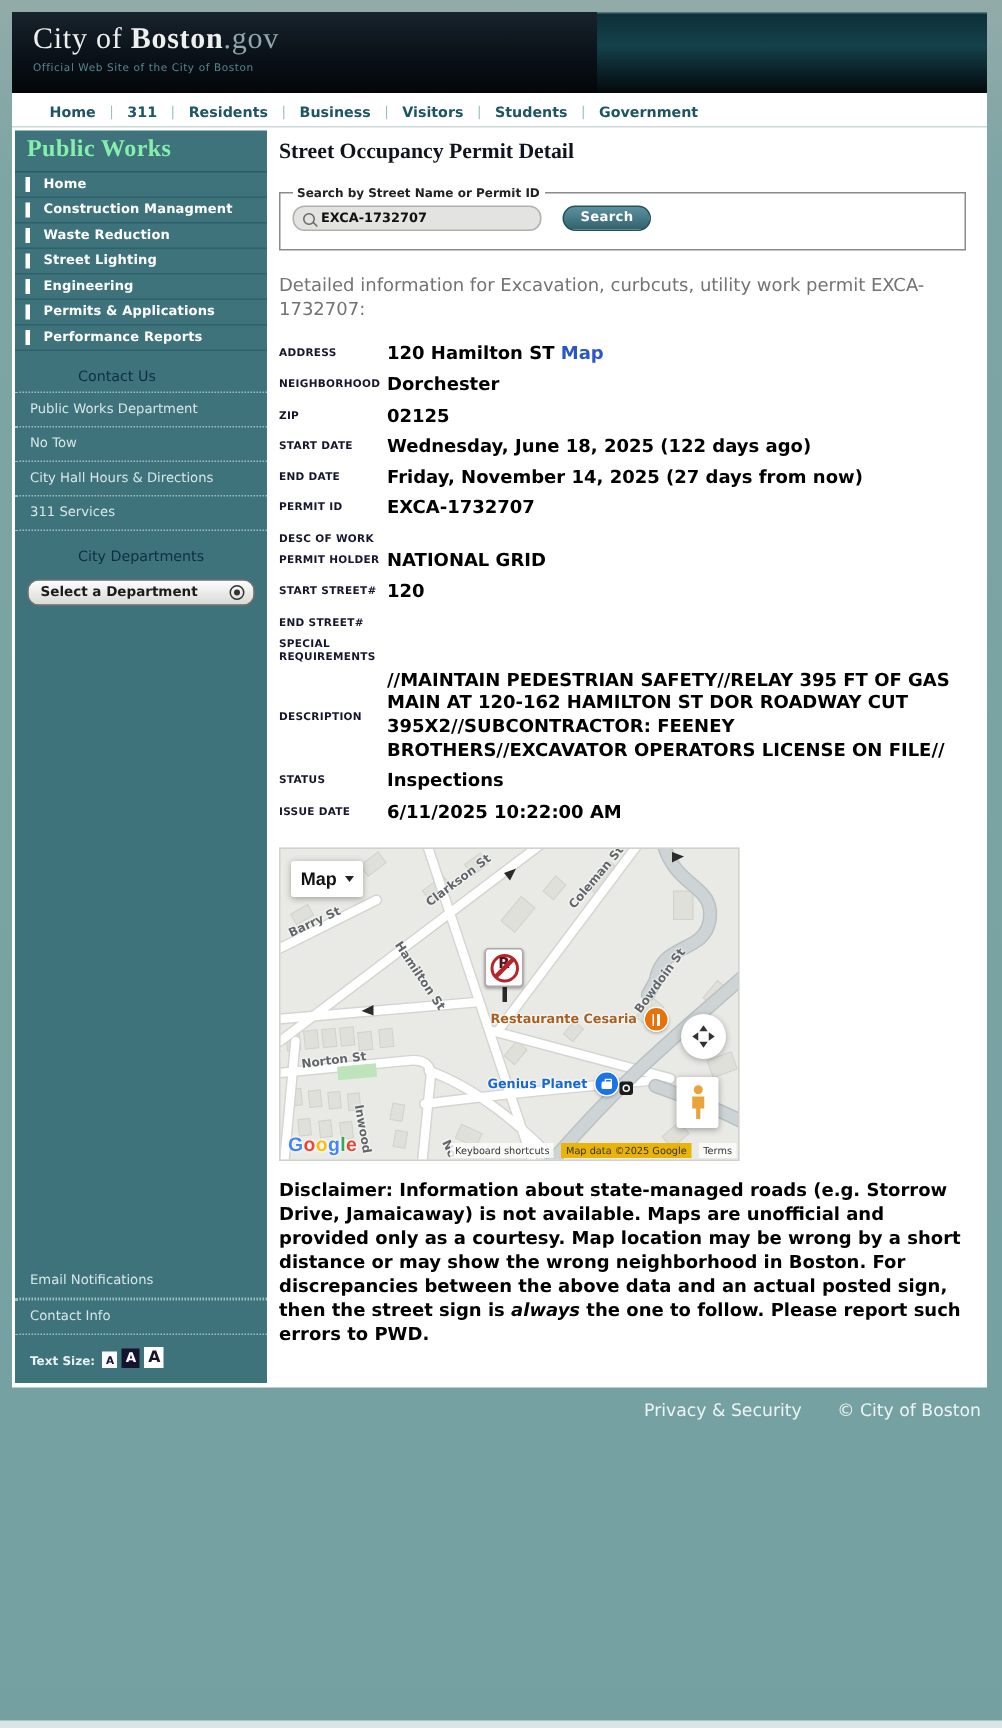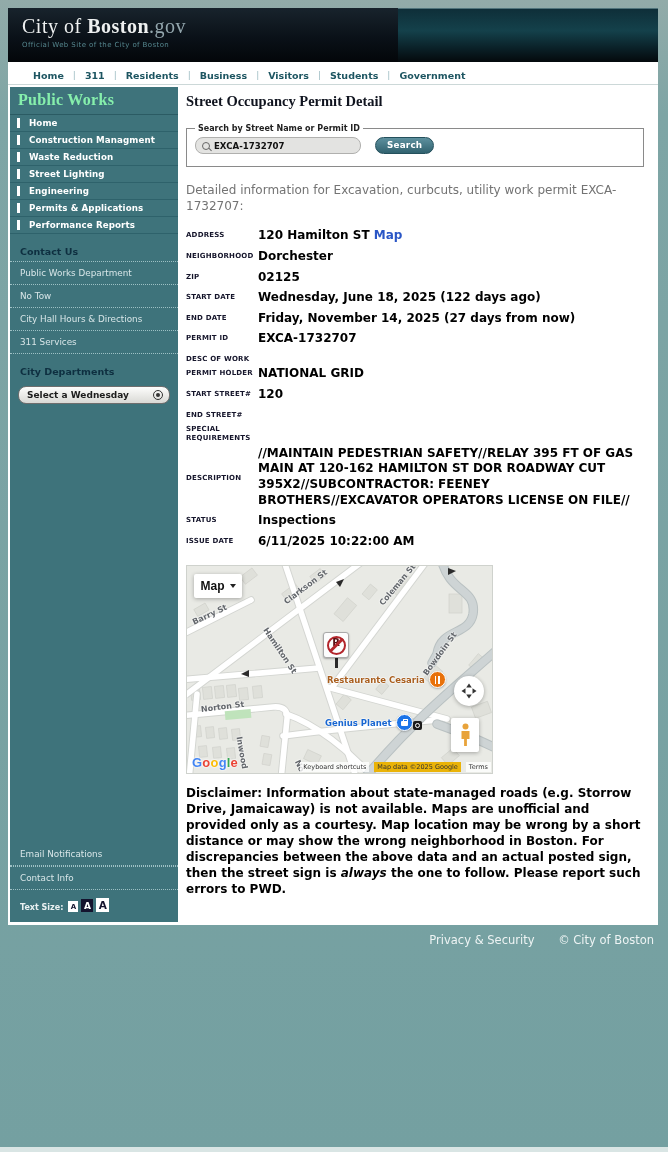--- a/index.html
+++ b/index.html
@@ -26,21 +26,21 @@
   .topnav .sep{color:#9dbcc2;font-size:9px;}
   
   .content{display:flex;height:839px;}
   .sidebar{width:168px;margin-left:2px;margin-top:2px;background:#3e737b;display:flex;flex-direction:column;
     box-sizing:border-box;height:835px;}
   .sb-title{font-family:"Liberation Serif",serif;font-weight:bold;font-size:16px;color:#86efac;
     padding:4px 8px 5px 8px;border-bottom:1px solid #2b5b63;letter-spacing:.3px;}
   .sb-item{display:flex;align-items:center;padding:3px 4px 3px 7px;border-bottom:1px solid #2e626b;cursor:pointer;}
   .sb-item .tick{width:3px;height:10px;background:#fff;margin-right:9px;flex-shrink:0;}
   .sb-item .lbl{font-size:8.7px;font-weight:bold;color:#fff;letter-spacing:.1px;}
-  .sb-section{font-size:9.5px;font-weight:bold;color:#0e2f40;padding:12px 10px 4px 10px;}
+  .sb-section{font-size:9.5px;font-weight:normal;color:#0e2f40;padding:12px 10px 4px 10px;margin-left:32px;}
   .sb-link{font-size:8.8px;color:#d8e6e8;padding:6px 10px 6px 10px;border-bottom:1px dotted #9dc0c4;cursor:pointer;}
   .sb-dotted-top{border-top:1px dotted #9dc0c4;}
   .sb-select{margin:5px 8px 0 8px;height:16px;border-radius:8px;border:1px solid #6e6e6e;
     background:linear-gradient(180deg,#fdfdfc,#d9d9d5);display:flex;align-items:center;
     padding:0 6px 0 8px;cursor:pointer;}
   .sb-select .sel-lbl{font-size:9px;font-weight:bold;color:#1c1c1c;flex:1;}
   .circle-icon{width:8px;height:8px;border:1.5px solid #333;border-radius:50%;position:relative;}
   .circle-icon::after{content:'';position:absolute;inset:2px;background:#333;border-radius:50%;}
   .sb-spacer{flex:1;}
   .textsize{display:flex;align-items:flex-end;padding:8px 8px 10px 10px;gap:3px;}
@@ -186,21 +186,21 @@
         </div>
 
       <div class="sb-section">Contact Us</div>
       <div class="sb-link sb-dotted-top">Public Works Department</div>
       <div class="sb-link">No Tow</div>
       <div class="sb-link">City Hall Hours &amp; Directions</div>
       <div class="sb-link">311 Services</div>
 
       <div class="sb-section">City Departments</div>
       <div class="sb-select">
-        <span class="sel-lbl">Select a Wednesday</span>
+        <span class="sel-lbl">Select a Department</span>
         <span class="circle-icon"></span>
       </div>
 
       <div class="sb-spacer"></div>
 
       <div class="sb-link">Email Notifications</div>
       <div class="sb-link sb-dotted-top">Contact Info</div>
 
       <div class="textsize">
         <span class="ts-label">Text Size:</span>

